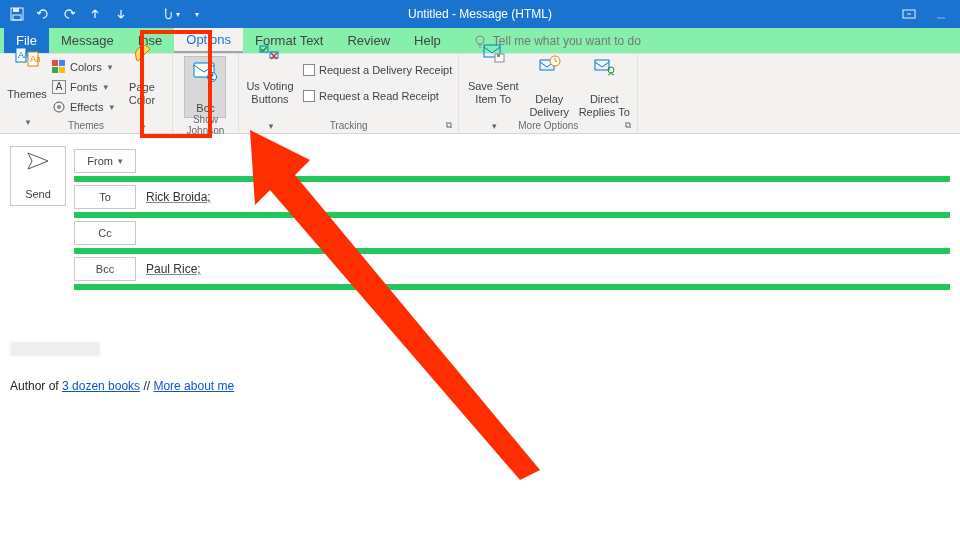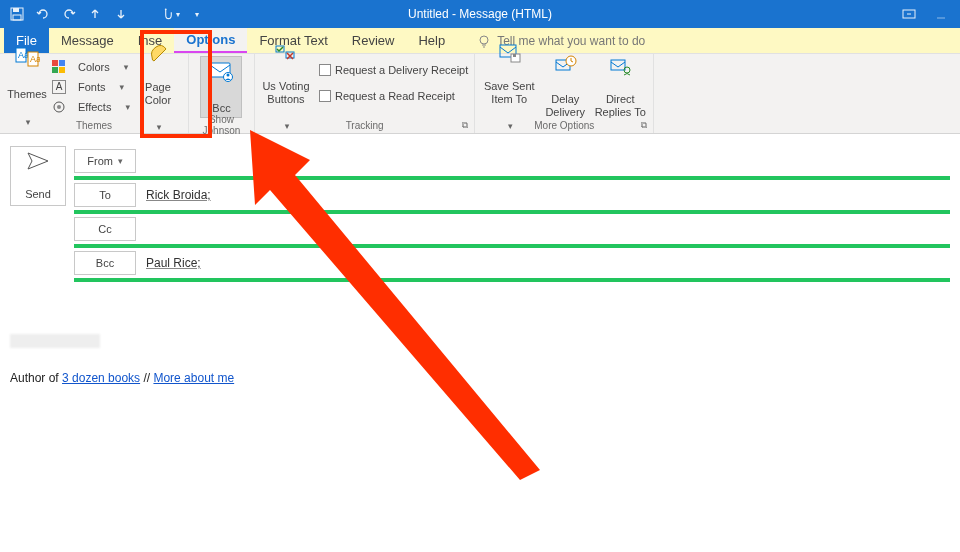--- a/index.html
+++ b/index.html
@@ -6,55 +6,55 @@
     body { width: 960px; height: 552px; background: #fff; overflow: hidden; position: relative; font-size: 12px; }
 
     
     .titlebar { height: 28px; background: #1a73cf; display: flex; align-items: center; color: #fff; position: relative; }
     .qat { display: flex; align-items: center; gap: 8px; padding-left: 8px; }
     .qat-icon { width: 18px; height: 18px; display: flex; align-items: center; justify-content: center; cursor: pointer; opacity: 0.9; }
     .titletext { position: absolute; left: 50%; transform: translateX(-50%); font-size: 12px; }
     .winctrl { position: absolute; right: 10px; display: flex; gap: 14px; align-items: center; }
 
     
-    .tabbar { height: 26px; background: #fef9c3; border-bottom: 1px solid #e1e1e1; display: flex; align-items: stretch; padding-left: 4px; }
+    .tabbar { height: 26px; background: #86efac; border-bottom: 1px solid #e1e1e1; display: flex; align-items: stretch; padding-left: 4px; }
     .tab { padding: 0 12px; display: flex; align-items: center; font-size: 13px; color: #444; cursor: pointer; }
     .tab.file { background: #1a73cf; color: #fff; }
-    .tab.active { color: #1a73cf; border-bottom: 2px solid #d946ef; background: #f3f2f1; font-weight: bold; }
+    .tab.active { color: #1a73cf; border-bottom: 2px solid #a3a3a3; background: #f3f2f1; }
     .tellme { display: flex; align-items: center; gap: 6px; padding-left: 20px; color: #777; }
     .bulb { width: 14px; height: 14px; }
 
     
     .ribbon { height: 80px; background: #f3f2f1; border-bottom: 1px solid #d4d4d4; display: flex; }
     .group { display: flex; flex-direction: column; height: 100%; border-right: 1px solid #e1e1e1; padding: 2px 6px 0 6px; }
     .group-content { flex: 1; display: flex; align-items: center; gap: 4px; }
     .group-label { height: 16px; text-align: center; font-size: 10px; color: #6b6b6b; display:flex; justify-content:center; align-items:center; position:relative;}
     .group-label .dlg { position:absolute; right:0; font-size: 9px; color:#6b6b6b; }
 
     .bigbtn { display: flex; flex-direction: column; align-items: center; justify-content: center; width: 42px; height: 60px; cursor: pointer; gap:16px;}
     .bigbtn .icon { width: 28px; height: 28px; display: flex; align-items:center; justify-content:center; }
     .bigbtn .lbl { font-size: 11px; color: #444; text-align: center; line-height: 1.1; }
 
     .stackcol { display: flex; flex-direction: column; gap: 0px; }
-    .stackitem { display: flex; align-items: center; gap: 12px; font-size: 11px; color: #444; height: 20px; cursor: pointer; }
+    .stackitem { display: flex; align-items: center; gap: 4px; font-size: 11px; color: #444; height: 20px; cursor: pointer; }
     .stackitem .sqA { width:14px; height:14px; border:1px solid #888; display:inline-flex; align-items:center; justify-content:center; font-size:10px; }
     
     .chk { display:flex; align-items:flex-start; gap:4px; font-size:11px; color:#444; cursor:pointer; height:20px;}
     .chk .box { width:12px; height:12px; border:1px solid #888; background:#fff;}
 
     
     .bcc-box { background: #d8d8d8; outline:1px solid #c0c0c0; padding:2px 6px; }
     
     
     .compose { padding: 12px 10px; }
     .compose-grid { display: flex; gap: 8px; }
     .sendcol { width: 56px; }
     .sendbtn { width: 56px; height: 60px; border:1px solid #c8c8c8; display:flex; flex-direction:column; align-items:center; justify-content:center; gap:18px; cursor:pointer; font-size:11px; color:#444; background:#fff;}
     .fields { flex:1; }
-    .fieldrow { display:flex; align-items:center; border-bottom:4px solid #22c55e; min-height:30px;}
+    .fieldrow { display:flex; align-items:center; border-bottom:6px solid #22c55e; min-height:30px;}
     .fieldbtn { width:62px; height:24px; margin:3px 6px 3px 0; border:1px solid #c8c8c8; display:flex; align-items:center; justify-content:center; font-size:11px; color:#444; cursor:pointer; background:#fff;}
     .fieldbtn.nob { border:none; cursor:default;}
     .fieldval { flex:1; font-size:12px; color:#333; padding-left:4px; }
     .recip { text-decoration: underline; text-decoration-color:#888; }
 
     .bodytxt { padding: 50px 0 0 0; font-size:12px; color:#222; }
     .siglink { color:#1155cc; text-decoration:underline; cursor:pointer; }
     .sigblur { display:inline-block; width:90px; height:14px; background:#eee; filter: blur(1px); }
 
     

